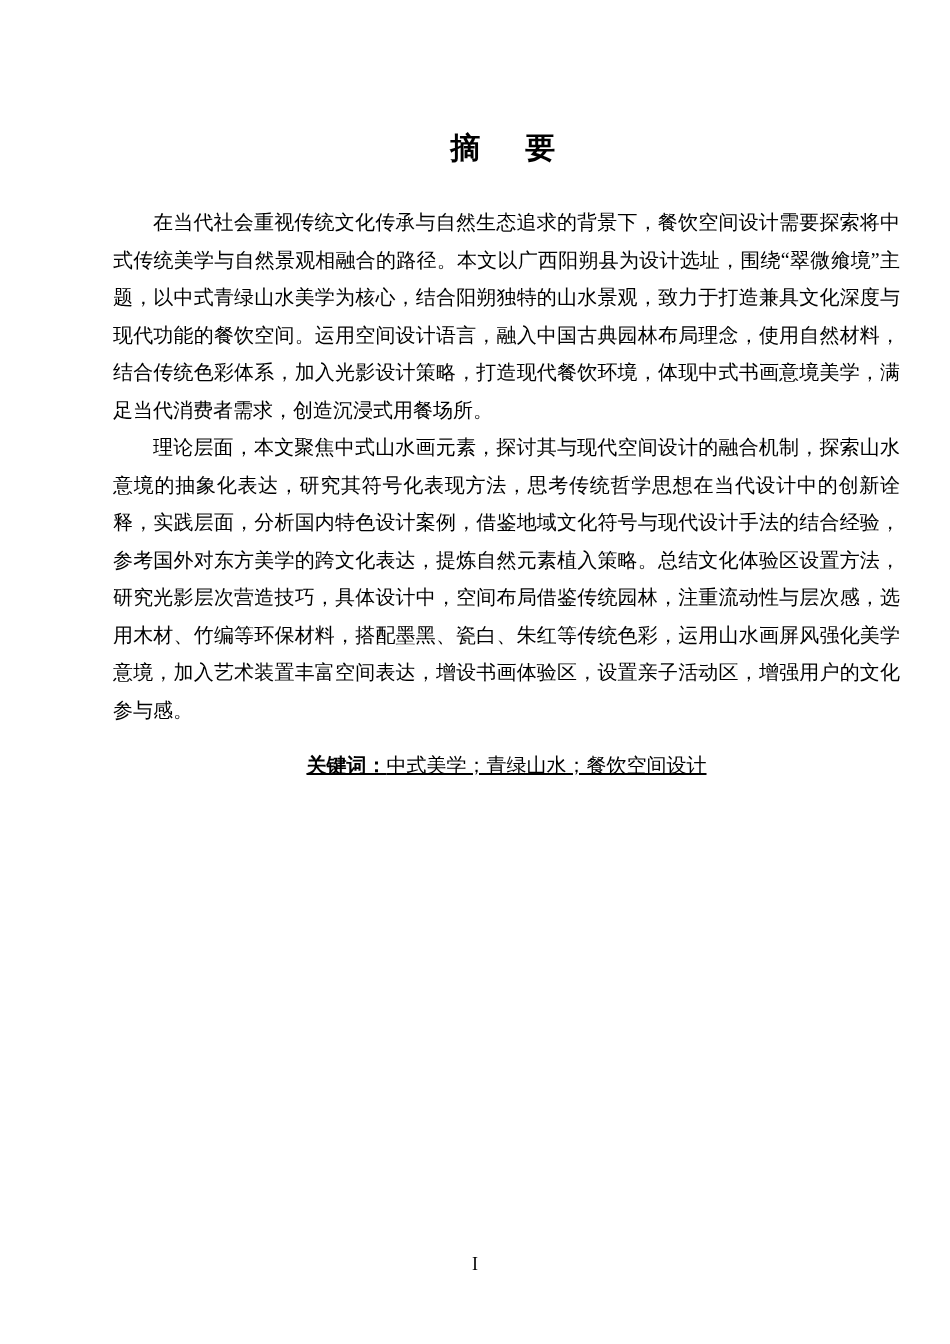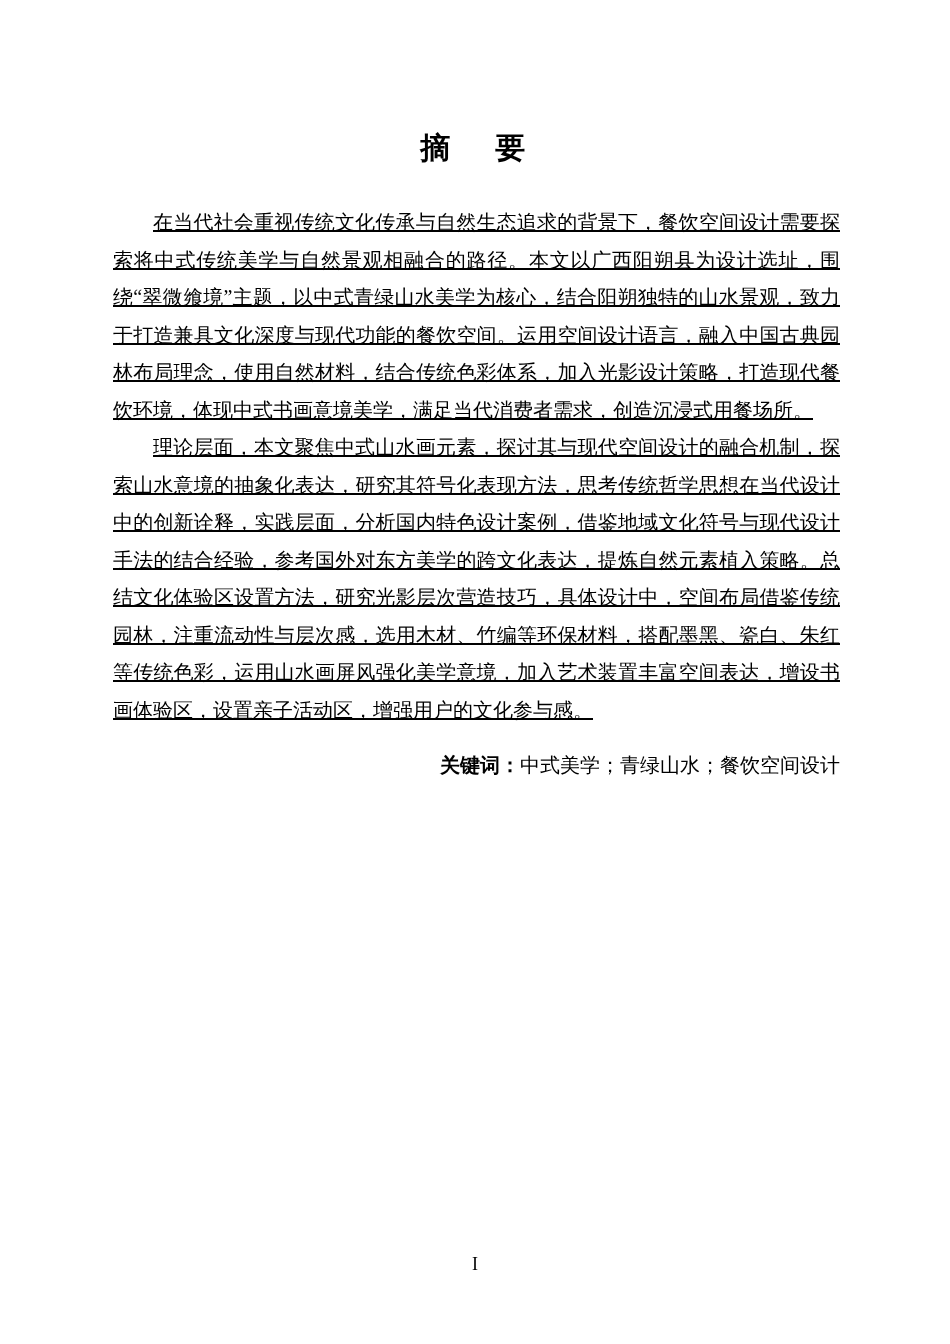--- a/index.html
+++ b/index.html
@@ -9,45 +9,45 @@
   }
   .page {
     position: relative;
     width: 950px;
     height: 1344px;
     margin: 0 auto;
     background: #ffffff;
     color: #000000;
     font-family: "Liberation Serif", "DejaVu Serif", serif;
     box-sizing: border-box;
-    padding: 130px 110px 0 113px;
+    padding: 130px 50px 0 113px;
     overflow: hidden;
   }
   .doc-title {
     margin: 0 0 38px 0;
     font-size: 30px;
     line-height: 36px;
     font-weight: bold;
     text-align: center;
     letter-spacing: 0.25em;
   }
   .para {
     margin: 0;
     font-size: 20px;
     line-height: 37.5px;
     text-align: justify;
     text-justify: inter-character;
     text-indent: 2em;
-    text-decoration: underline;
   }
   .keywords-line {
     margin: 18px 0 0 0;
     font-size: 20px;
     line-height: 37.5px;
-    text-align: right;
+    text-align: center;
+    text-decoration: underline;
   }
   .kw-label {
     font-weight: bold;
   }
   .page-number {
     position: absolute;
     left: 0;
     right: 0;
     top: 1253px;
     text-align: center;

